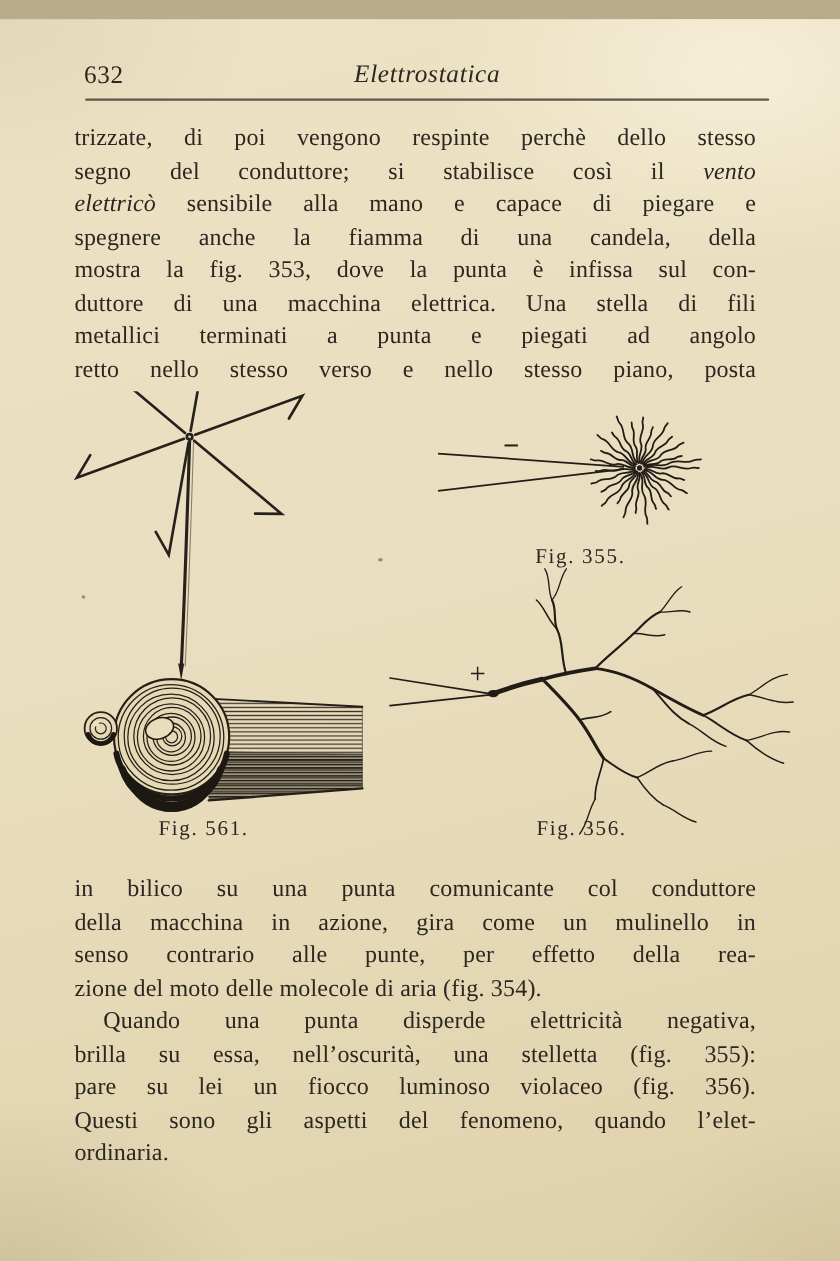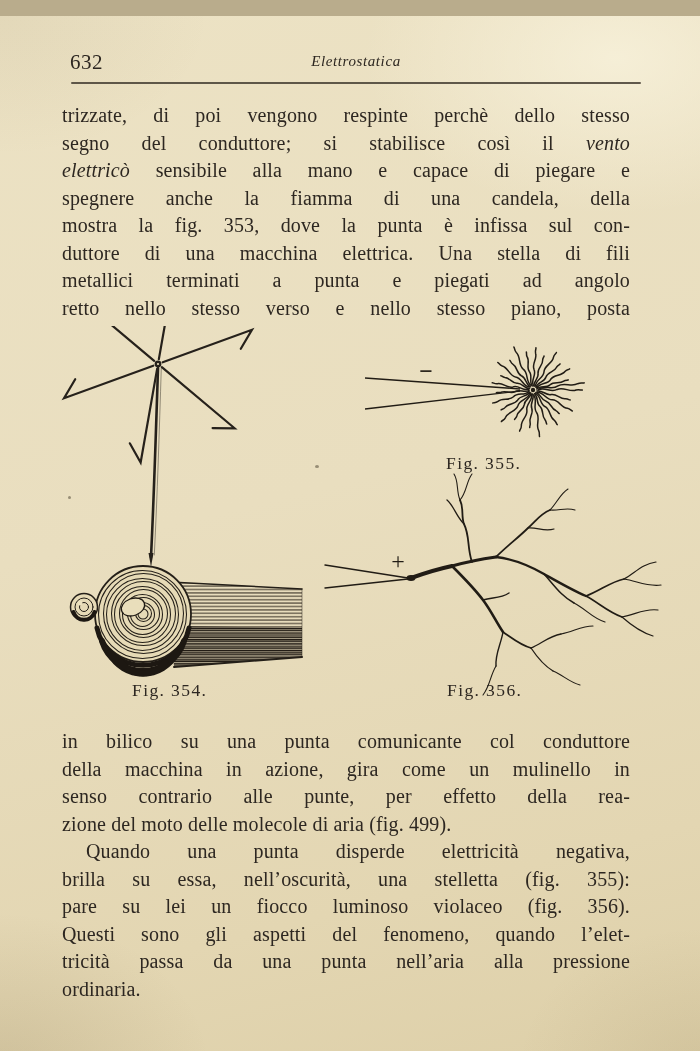--- a/index.html
+++ b/index.html
@@ -13,21 +13,21 @@
     background:
       radial-gradient(ellipse 420px 260px at 88% 4%, rgba(248,242,220,.8) 0%, rgba(248,242,220,0) 60%),
       radial-gradient(ellipse 300px 220px at 0% 100%, rgba(110,90,50,.16) 0%, rgba(110,90,50,0) 70%),
       radial-gradient(ellipse 260px 200px at 100% 100%, rgba(110,90,50,.10) 0%, rgba(110,90,50,0) 70%),
       radial-gradient(ellipse 300px 200px at 0% 0%, rgba(120,100,60,.08) 0%, rgba(120,100,60,0) 70%),
       linear-gradient(166deg,#ece2c4 0%,#e9debf 45%,#e3d6b2 80%,#ddcfa8 100%);
   }
   .abs{position:absolute;}
   
   #page-number{left:70px;top:34px;font-size:21px;line-height:24px;letter-spacing:.5px;}
-  #running-title{left:72px;top:33px;width:568px;text-align:center;font-style:italic;font-size:15px;line-height:25px;letter-spacing:.6px;}
+  #running-title{left:72px;top:33px;width:568px;text-align:center;font-style:italic;font-size:21px;line-height:25px;letter-spacing:.6px;}
   #header-rule{left:71px;top:66px;width:570px;height:2px;background:#453e33;opacity:.85;border-radius:1px;}
   
   .para{left:62px;width:568px;font-size:20px;line-height:27.5px;letter-spacing:.15px;}
   #para-1{top:86px;}
   #para-2{top:712px;}
   #para-3{top:822px;}
   .line{text-align:justify;text-align-last:justify;white-space:normal;}
   .line.nojust{text-align:left;text-align-last:left;}
   .line.indent{text-indent:24px;}
   .line i{font-style:italic;}
@@ -203,34 +203,33 @@
         <path d="M511 322 C 521 318, 529 310, 541 308" stroke-width="1.3"></path>
         <path d="M541 308 C 553 306, 561 300, 573 300" stroke-width="1.1"></path>
         <path d="M511 322 C 517 331, 523 339, 533 345" stroke-width="1.3"></path>
         <path d="M533 345 C 543 349, 549 356, 560 359" stroke-width="1.1"></path>
         <path d="M483 306 C 481 318, 475 328, 476 340" stroke-width="1.4"></path>
         <path d="M476 340 C 470 350, 470 360, 463 369" stroke-width="1.1"></path>
       </g>
     </g>
   </svg>
 
-  <div class="abs fig-caption" id="caption-354">Fig. 354.</div>
+  <div class="abs fig-caption" id="caption-354">Fig. 561.</div>
   <div class="abs fig-caption" id="caption-355">Fig. 355.</div>
   <div class="abs fig-caption" id="caption-356">Fig. 356.</div>
 
   <div class="abs para" id="para-2">
       <div class="line"><span>in bilico su una punta comunicante col conduttore</span></div>
       <div class="line"><span>della macchina in azione, gira come un mulinello in</span></div>
       <div class="line"><span>senso contrario alle punte, per effetto della rea-</span></div>
-      <div class="line nojust"><span>zione del moto delle molecole di aria (fig. 499).</span></div>
+      <div class="line nojust"><span>zione del moto delle molecole di aria (fig. 354).</span></div>
     </div>
   <div class="abs para" id="para-3">
       <div class="line indent"><span>Quando una punta disperde elettricità negativa,</span></div>
       <div class="line"><span>brilla su essa, nell’oscurità, una stelletta (fig. 355):</span></div>
       <div class="line"><span>pare su lei un fiocco luminoso violaceo (fig. 356).</span></div>
       <div class="line"><span>Questi sono gli aspetti del fenomeno, quando l’elet-</span></div>
-      <div class="line"><span>tricità passa da una punta nell’aria alla pressione</span></div>
       <div class="line nojust"><span>ordinaria.</span></div>
     </div>
 
   <div class="speck" style="left:315px;top:449px;width:4px;height:3px;"></div>
   <div class="speck" style="left:68px;top:480px;width:3px;height:3px;"></div>
 </div>
 
 </body></html>

